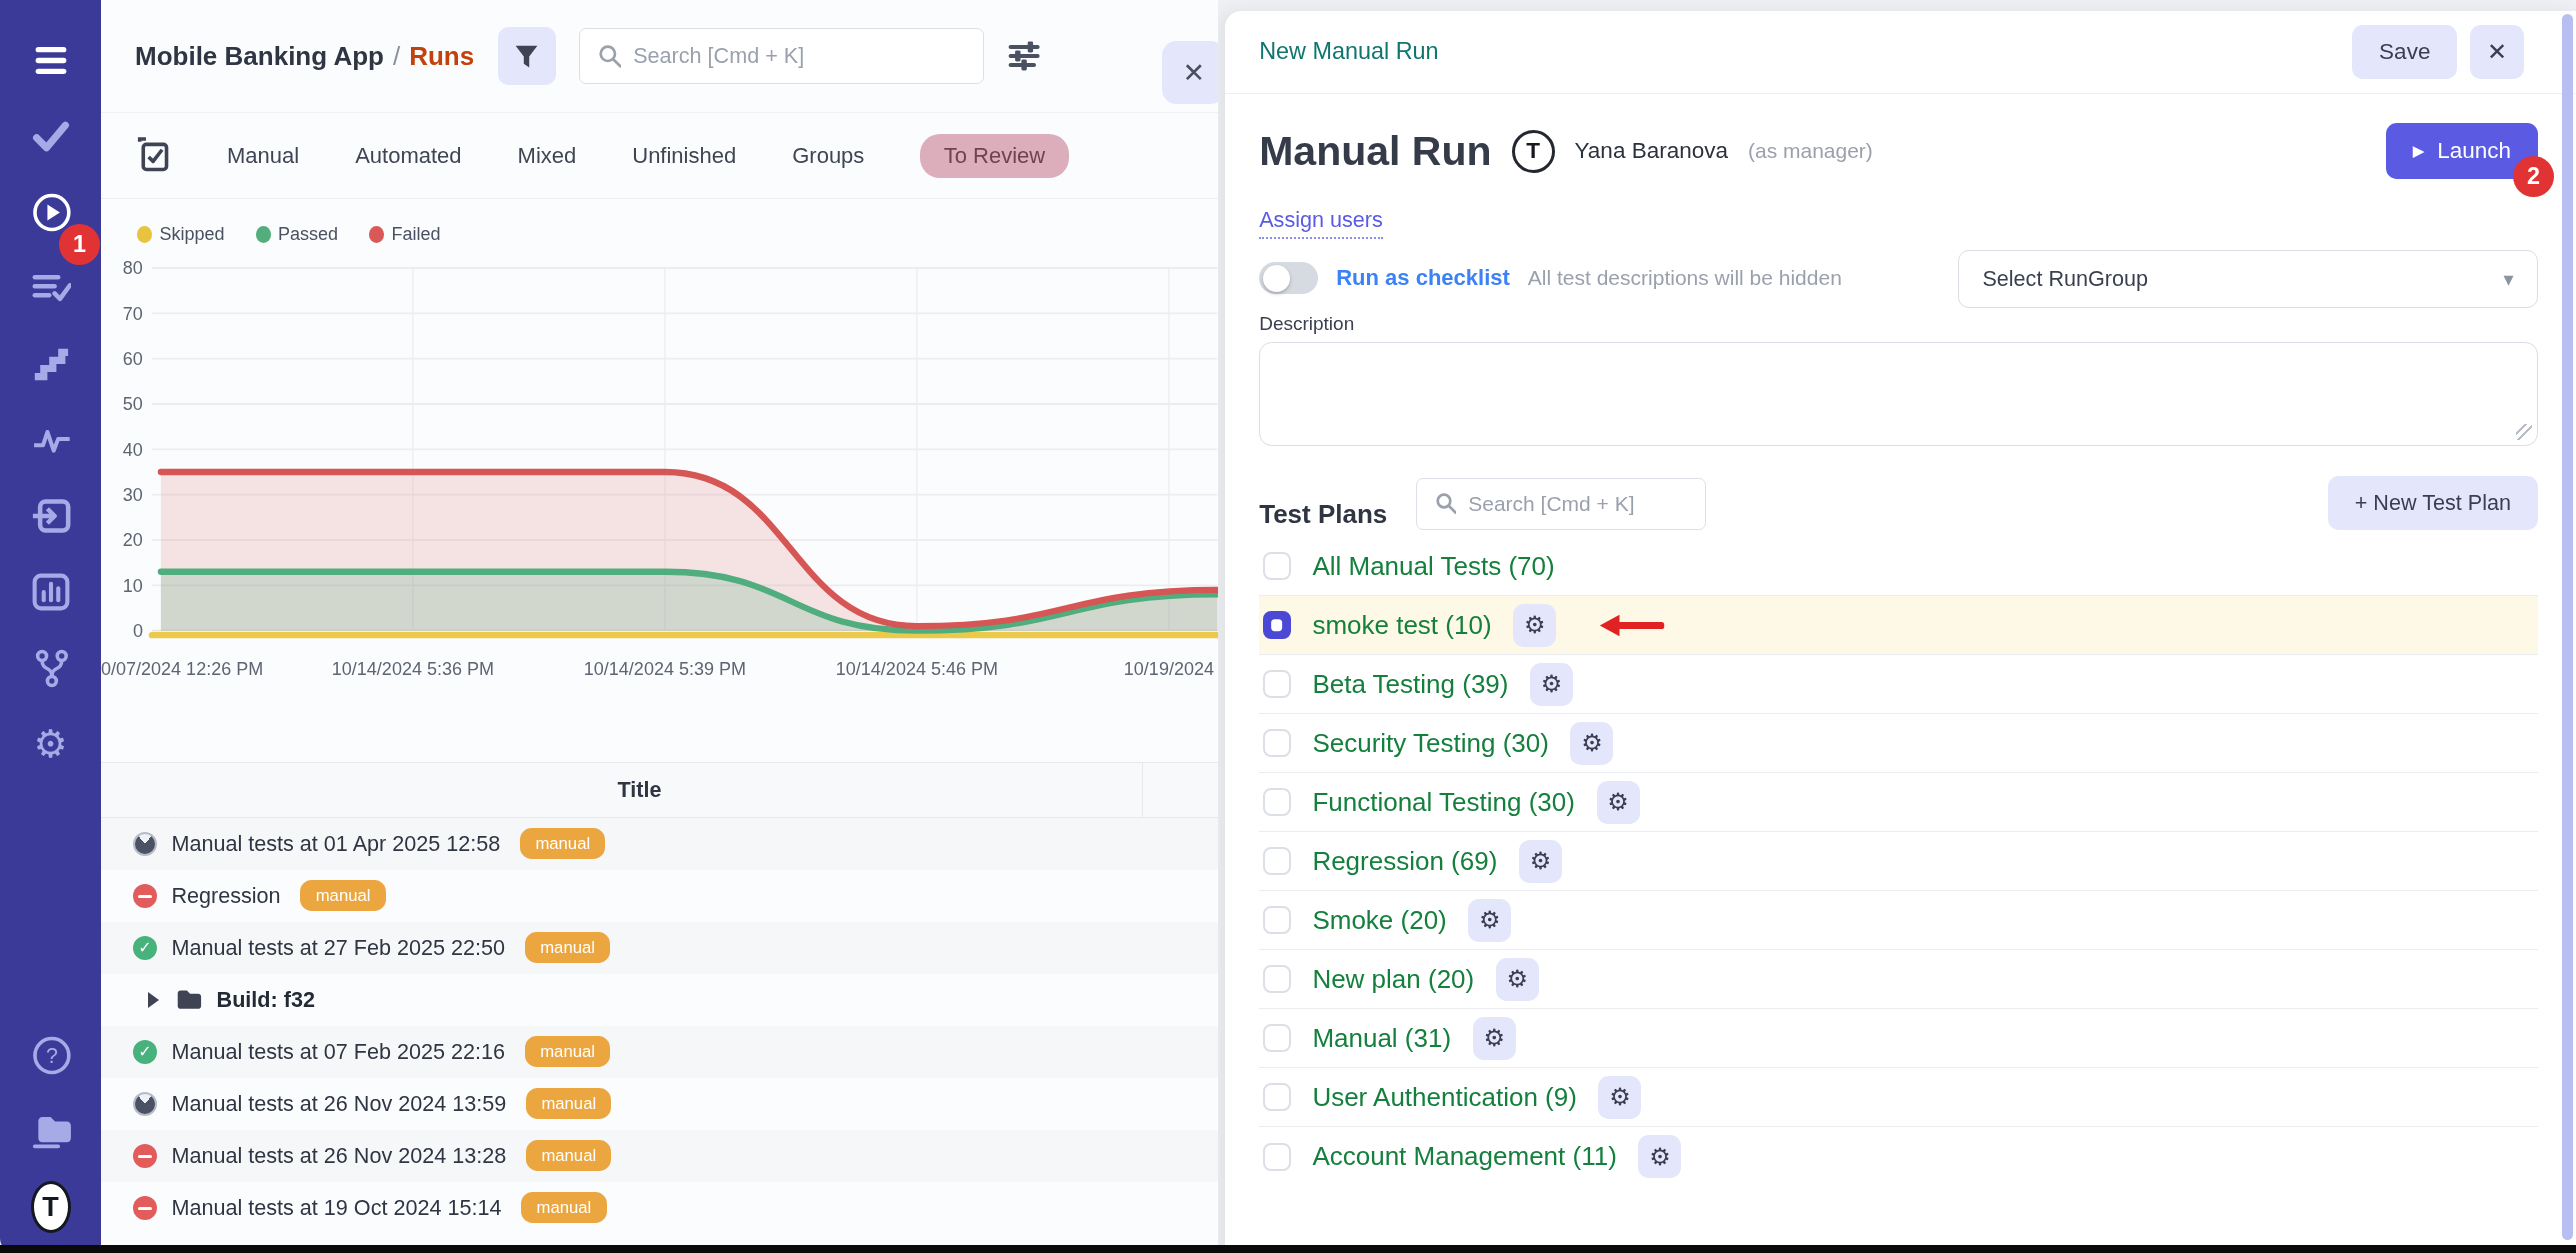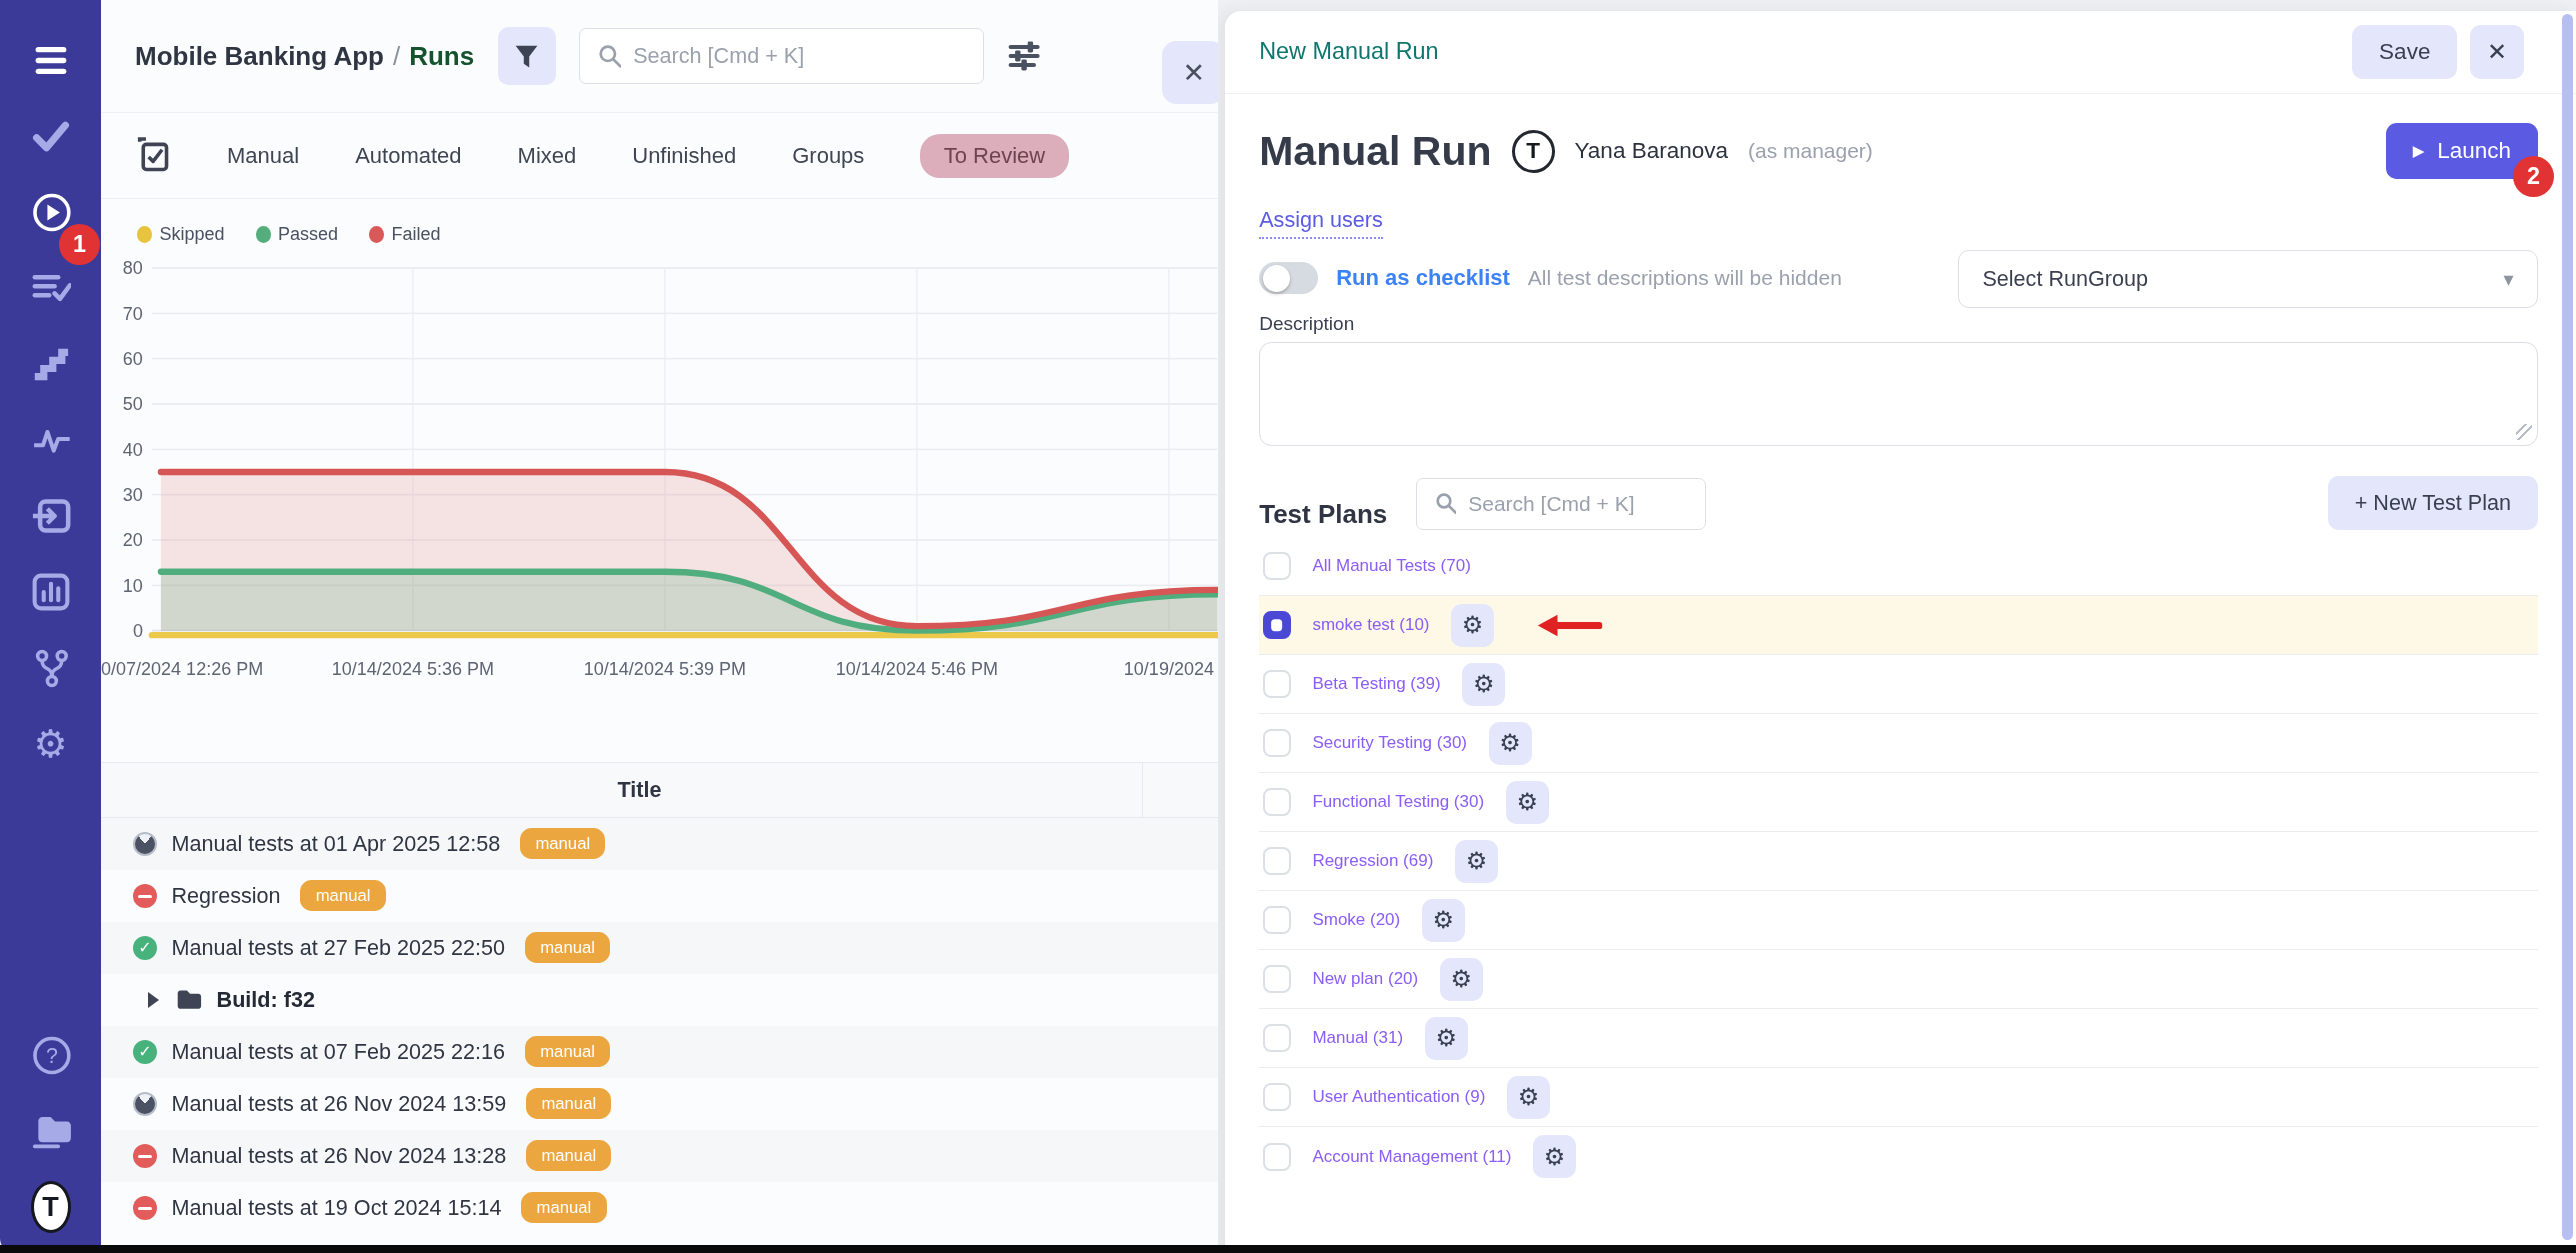--- a/index.html
+++ b/index.html
@@ -12,21 +12,21 @@
   .sb-ico { width:40px; height:40px; display:flex; align-items:center; justify-content:center; flex:0 0 auto; cursor:pointer; }
   .sb-spacer { flex:1; }
   .gear-glyph { font-size:38px; color:#a6abe8; line-height:1; }
   .logo-circle { width:52px; height:52px; border-radius:50%; background:#fff; border:3.6px solid #15181f; display:flex; align-items:center; justify-content:center; font-weight:bold; font-size:27px; color:#15181f; }
 
   
   .left-panel { position:relative; width:1117px; height:1254px; background:#fbfcfd; overflow:hidden; z-index:5; }
   .lp-header { height:113px; display:flex; align-items:center; padding:0 34px; gap:23.4px; border-bottom:1.8px solid #f0f1f4; }
   .breadcrumb { font-size:26px; font-weight:bold; color:#2f3542; white-space:nowrap; }
   .breadcrumb .sep { color:#8b919c; margin:0 9px; font-weight:normal; }
-  .breadcrumb .cur { color:#14532d; }
+  .breadcrumb .cur { color:#c2410c; }
   .icon-btn { background:#e4e7fc; border:none; border-radius:10.8px; width:58px; height:58px; display:flex; align-items:center; justify-content:center; cursor:pointer; }
   .search-box { display:flex; align-items:center; gap:12.6px; background:#fff; border:1.8px solid #dcdfe6; border-radius:7px; height:56px; width:405px; padding:0 18px; }
   .search-box input { border:none; outline:none; font-size:21.6px; color:#3a4050; width:100%; font-family:inherit; background:transparent; }
   .search-box input::placeholder { color:#9aa1ad; }
   .lp-close { position:absolute; top:41px; right:-7.2px; width:63px; height:63px; border-radius:14.4px; background:#e4e7fc; border:none; font-size:27px; color:#4a4f5e; cursor:pointer; z-index:30; }
   .tabs { height:86px; display:flex; align-items:center; gap:56px; padding:0 36px; border-bottom:1.8px solid #eceef1; }
   .tab { font-size:22px; color:#3f4553; cursor:pointer; white-space:nowrap; }
   .tab.pill { background:#dcadbb; color:#6e4352; padding:9px 23.4px; border-radius:20px; }
   .legend { display:flex; gap:31px; padding:21.6px 36px 0; height:49px; align-items:center; }
   .leg-item { display:flex; align-items:center; gap:7.2px; font-size:18px; color:#4a5160; }
@@ -93,21 +93,21 @@
   .tp-search { width:290px; height:52px; }
   .tp-search input { font-size:21px; }
   .btn-newplan { margin-left:auto; height:54px; font-size:21.6px; }
   .tp-list { margin-top:7.2px; }
   .tp-row { height:59px; display:flex; align-items:center; gap:21.6px; border-bottom:1.8px solid #eaecef; padding:0 3.6px; cursor:pointer; }
   .tp-row.hl { background:#fdf9e6; }
   .tp-row.cut { border-bottom:none; }
   .cb { width:28px; height:28px; border:2.3px solid #dcdfe6; border-radius:8px; background:#fff; flex:0 0 auto; position:relative; cursor:pointer; }
   .cb.on { background:#4b48d6; border-color:#4b48d6; }
   .cb.on .cb-dot { position:absolute; left:50%; top:50%; transform:translate(-50%,-50%); width:11.7px; height:11.7px; border-radius:3.6px; background:#fff; }
-  .tp-label { font-size:17px; color:#8b5cf6; }
+  .tp-label { font-size:26px; color:#15803d; }
   .gear-btn { width:43px; height:43px; border:none; border-radius:10.8px; background:#e4e7fc; display:flex; align-items:center; justify-content:center; cursor:pointer; }
   .gear-btn .gear-glyph2 { font-size:24px; color:#3a4050; line-height:1; }
   .red-arrow { margin-left:20px; }
   .rp-fade { position:absolute; left:0; right:0; bottom:0; height:65px; background:linear-gradient(to bottom,rgba(255,255,255,0),#fff 85%); pointer-events:none; }
 
   .vscroll { position:absolute; top:14.4px; bottom:14.4px; right:2.7px; width:11.7px; border-radius:6.3px; background:#b7bef2; z-index:40; cursor:pointer; }
   .bottom-bar { position:absolute; left:0; right:0; bottom:0; height:9px; background:#0a0a0b; z-index:50; }
 </style>
 </head>
 <body>

